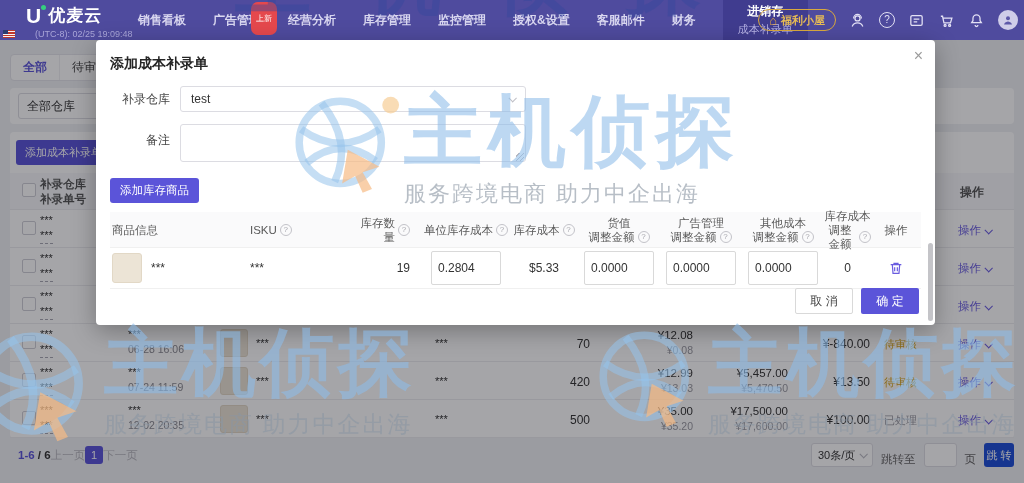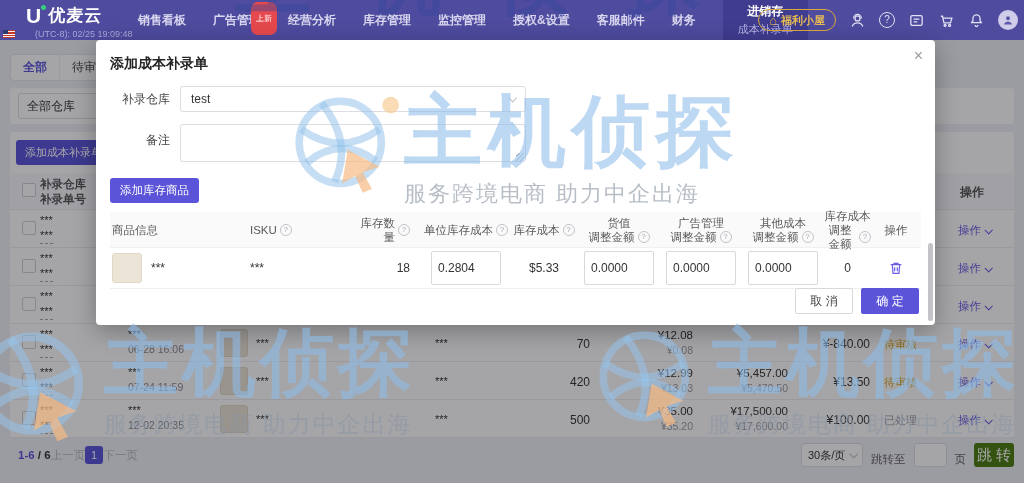--- a/index.html
+++ b/index.html
@@ -62,21 +62,21 @@
   .chev.gray{color:#b9b9c2}
   .pager{position:absolute;left:10px;right:10px;bottom:16px;height:24px;font-size:11.5px}
   .pgl{position:absolute;left:8px;top:0;display:flex;align-items:center;gap:0;height:24px}
   .range{color:#5b54d9;font-weight:bold}.rtot{color:#333;font-weight:bold}
   .pnav{color:#b8b8bf;cursor:pointer}
   .pnum{width:18px;height:18px;background:#5b54d9;color:#fff;border-radius:3px;display:flex;align-items:center;justify-content:center;font-size:11px;cursor:pointer}
   .pgr{position:absolute;right:0;top:0;display:flex;align-items:flex-end;gap:8px;height:24px}
   .psize{width:62px;height:24px;border:1px solid #dcdce2;border-radius:3px;background:#fff;font-size:11px;color:#333;display:flex;align-items:center;justify-content:space-between;padding:0 6px;cursor:pointer}
   .jlabel{color:#666}
   .jinput{width:33px;height:24px;border:1px solid #dcdce2;border-radius:3px;background:#fff}
-  .jbtn{width:40px;height:24px;background:#4d7c0f;color:#fff;border:none;border-radius:3px;font-size:15px;cursor:pointer}
+  .jbtn{width:30px;height:24px;background:#1d4ed8;color:#fff;border:none;border-radius:3px;font-size:11px;cursor:pointer}
 
   .overlay{position:absolute;top:40px;left:0;right:0;bottom:0;background:rgba(12,12,20,.37);z-index:2}
 
   
   .modal{position:absolute;left:96px;top:40px;width:839px;height:285px;background:#fff;border-radius:4px;box-shadow:0 6px 24px rgba(0,0,0,.3);z-index:4}
   .m-close{position:absolute;right:12px;top:8px;font-size:16px;color:#9b9b9b;cursor:pointer;line-height:1}
   .m-title{position:absolute;left:14px;top:15px;font-size:14px;font-weight:bold;color:#262626}
   .m-lab{position:absolute;left:10px;width:64px;text-align:right;font-size:12px;color:#444}
   .m-sel{position:absolute;left:84px;top:46px;width:346px;height:26px;border:1px solid #dcdce2;border-radius:3px;font-size:12px;color:#333;display:flex;align-items:center;padding:0 10px;cursor:pointer;background:#fff}
   .m-sel .chev{position:absolute;right:10px;color:#bfbfc6}
@@ -381,21 +381,21 @@
           </div>
         </div>
       <div class="mc w50">操作</div>
     </div>
     <div class="m-trow">
       <div class="mc w140">
           <span class="p-th"></span>
           <span>***</span>
         </div>
       <div class="mc w100">***</div>
-      <div class="mc w72">18</div>
+      <div class="mc w72">19</div>
       <div class="mc w88">
           <input class="inp" value="0.2804" style="">
         </div>
       <div class="mc w68">$5.33</div>
       <div class="mc w82">
           <input class="inp" value="0.0000" style="">
         </div>
       <div class="mc w82">
           <input class="inp" value="0.0000" style="">
         </div>

